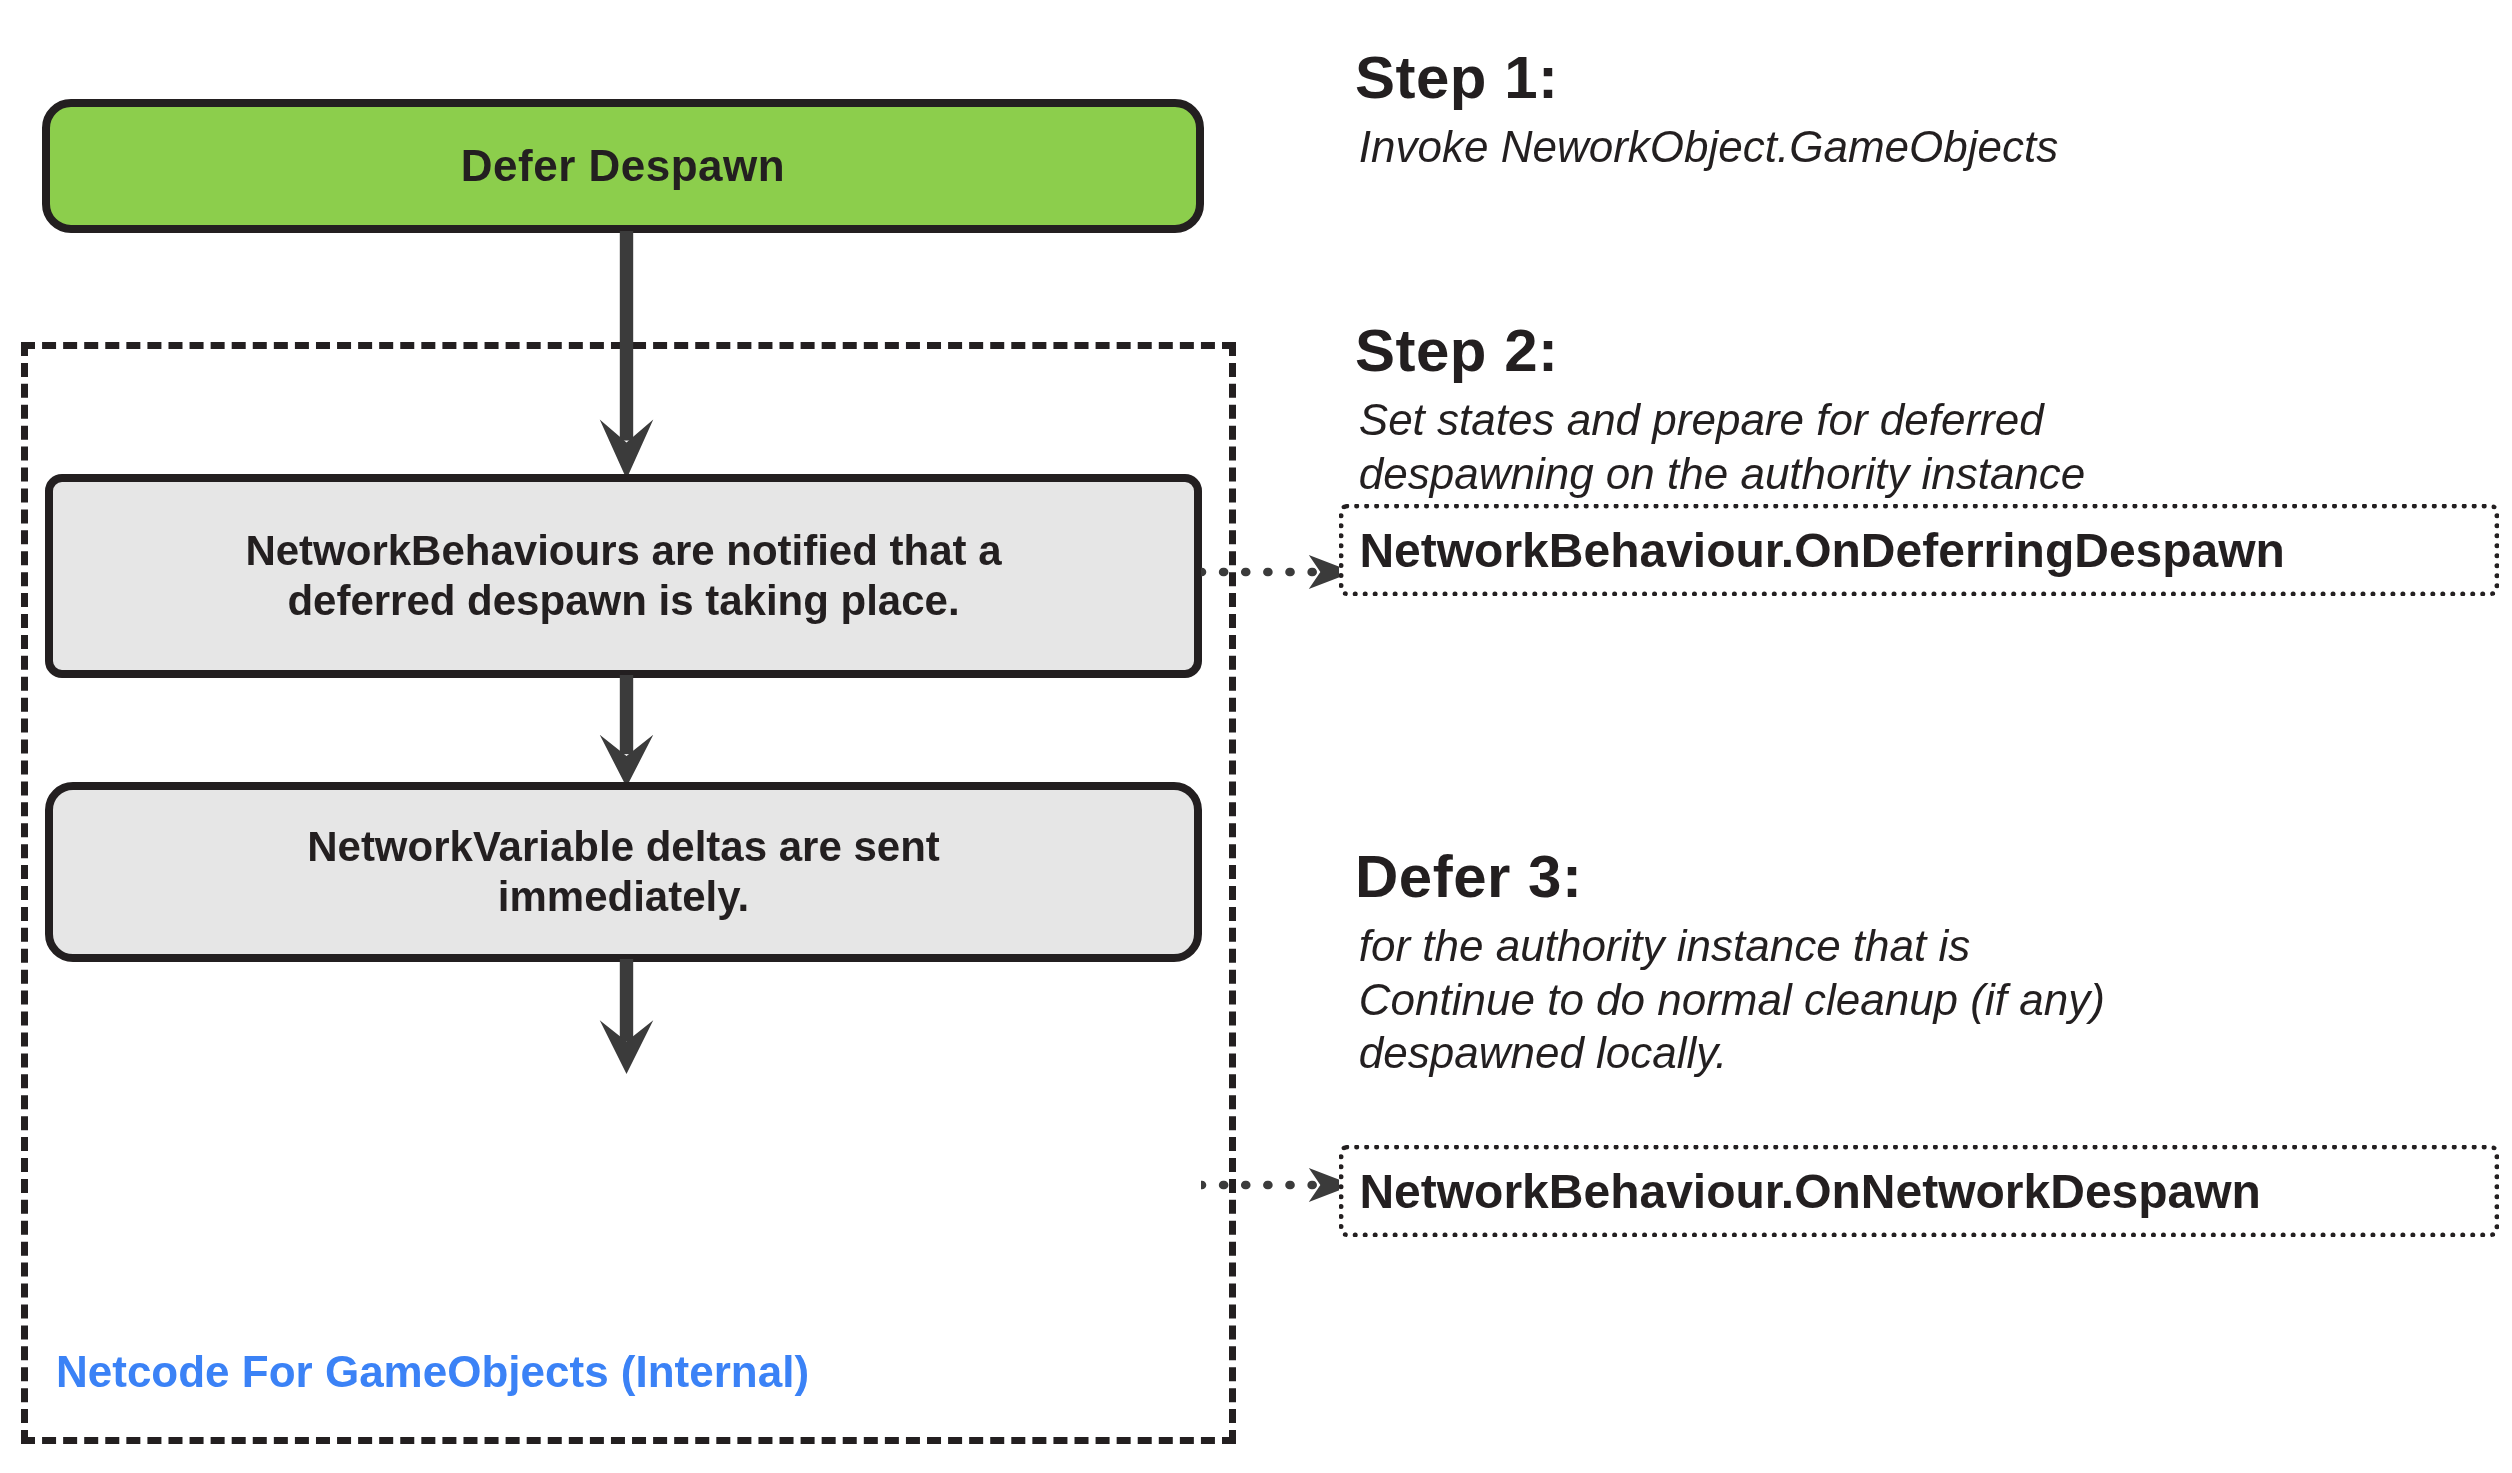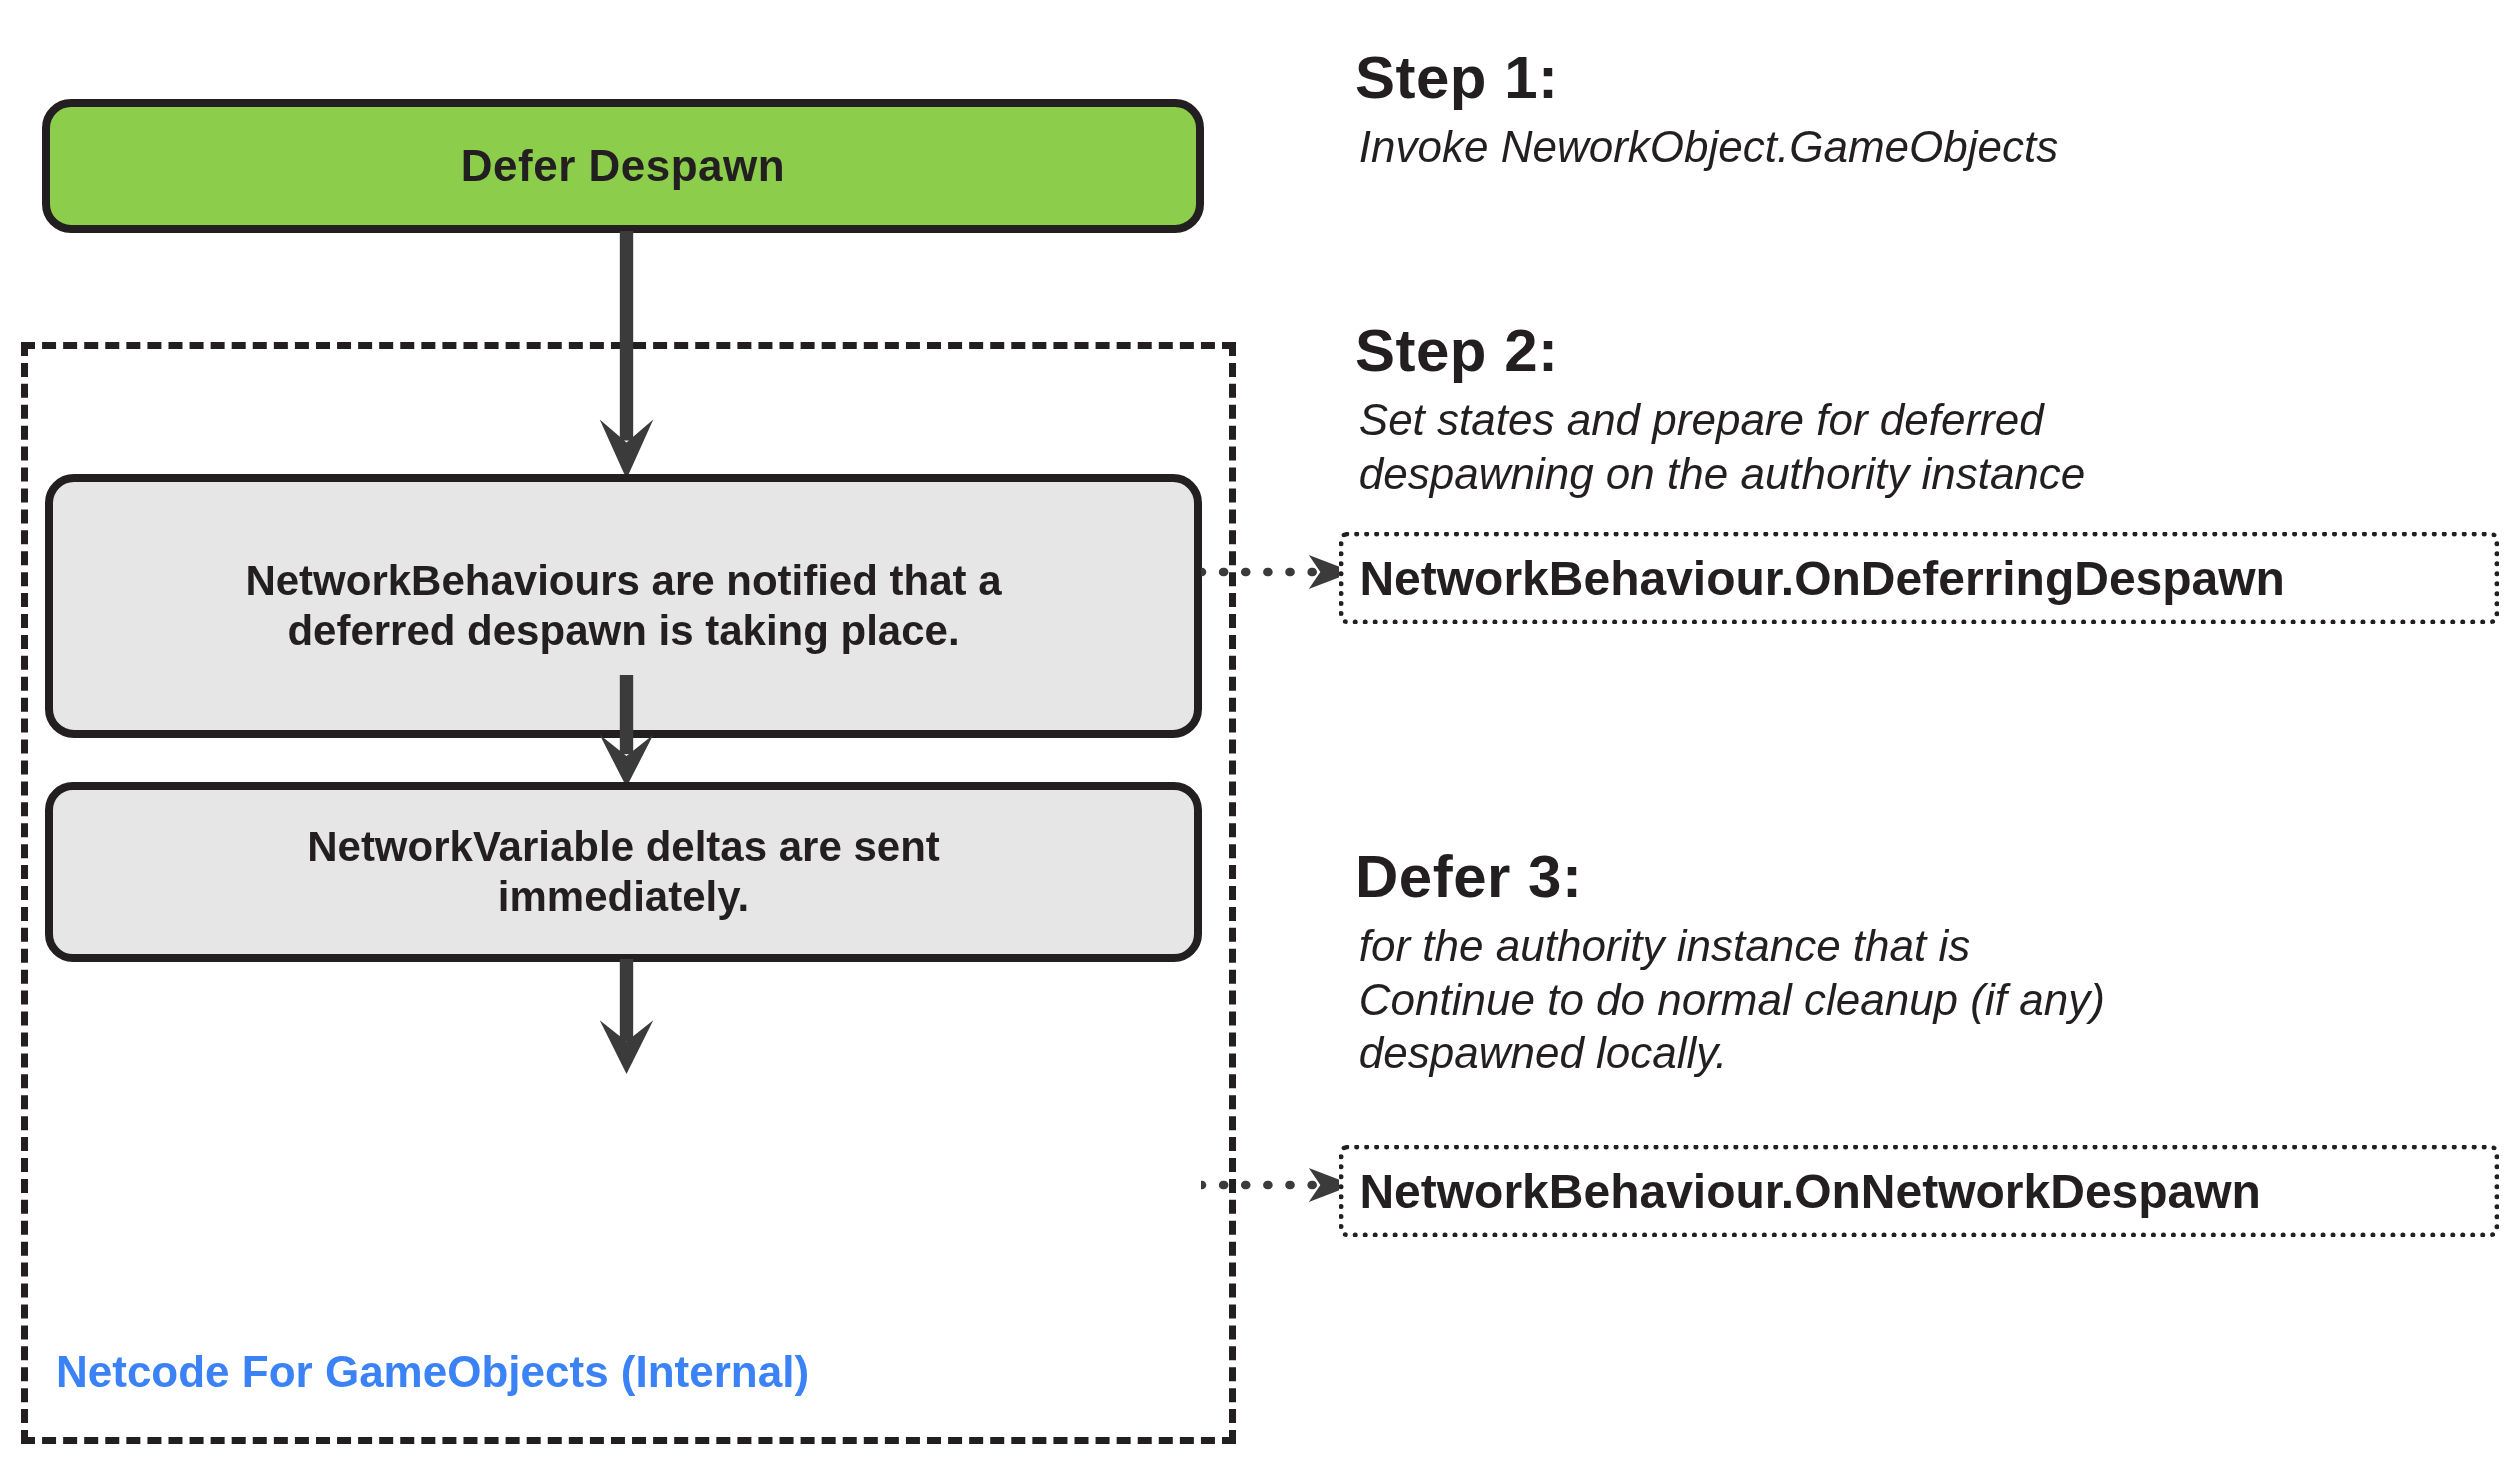--- a/index.html
+++ b/index.html
@@ -51,24 +51,25 @@
     background: #8CCE4C;
     font-size: 44px;
     font-weight: bold;
     letter-spacing: 0.5px;
   }
 
   #box-notify {
     left: 45px;
     top: 474px;
     width: 1157px;
-    height: 264px;
+    height: 204px;
     background: #E6E6E6;
     font-size: 42px;
     font-weight: bold;
+    border-radius: 17px;
   }
 
   #box-deltas {
     left: 45px;
     top: 782px;
     width: 1157px;
     height: 180px;
     background: #E6E6E6;
     font-size: 42px;
     font-weight: bold;
@@ -181,21 +182,21 @@
     align-items: center;
     color: #231f20;
     font-size: 48px;
     font-weight: bold;
     white-space: nowrap;
     padding-left: 15.4px;
   }
 
   #callout-deferring {
     left: 1339px;
-    top: 532px;
+    top: 504px;
     width: 1160px;
     height: 92px;
     text-align: center;
   }
 
   #callout-network-despawn {
     left: 1339px;
     top: 1145px;
     width: 1160px;
     height: 92px;

